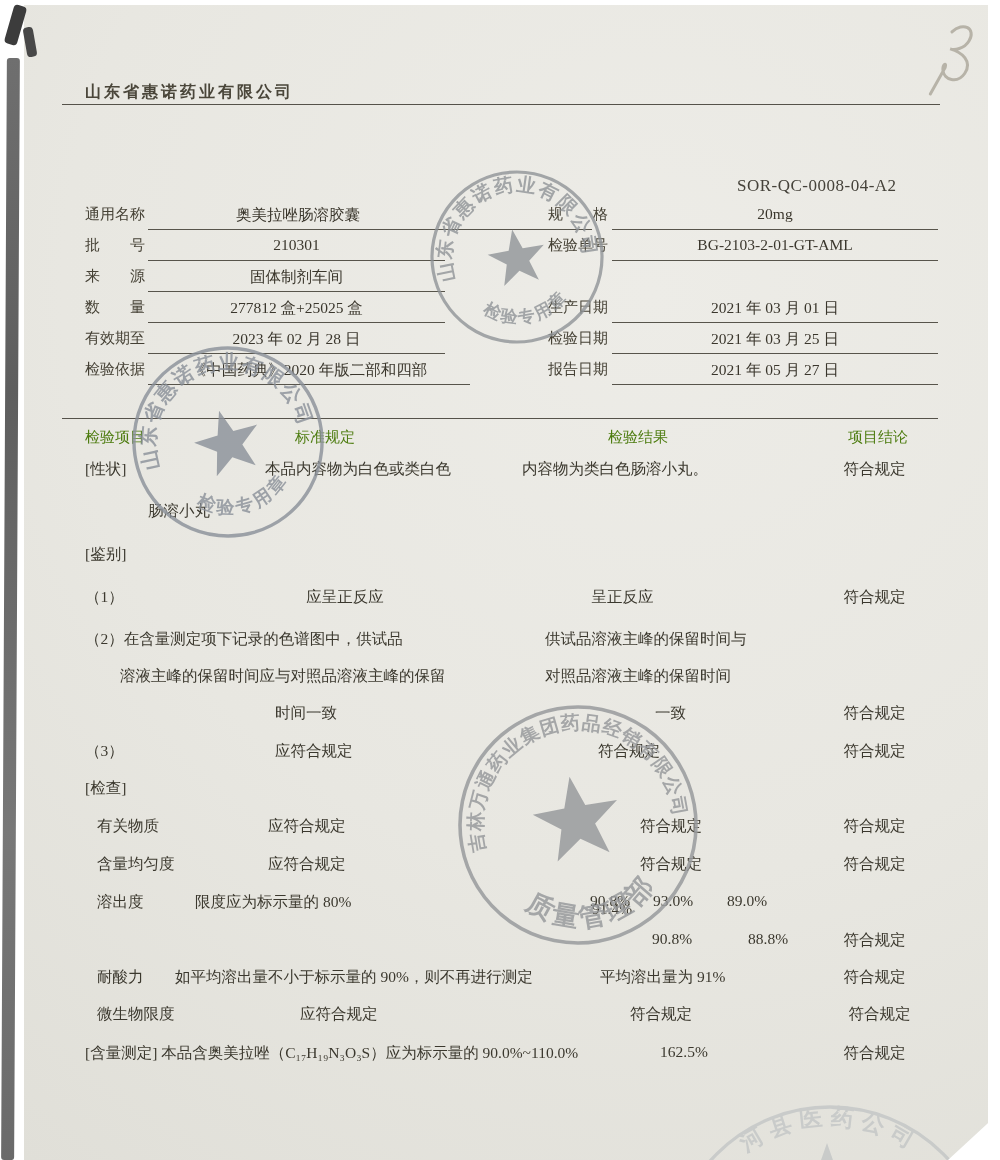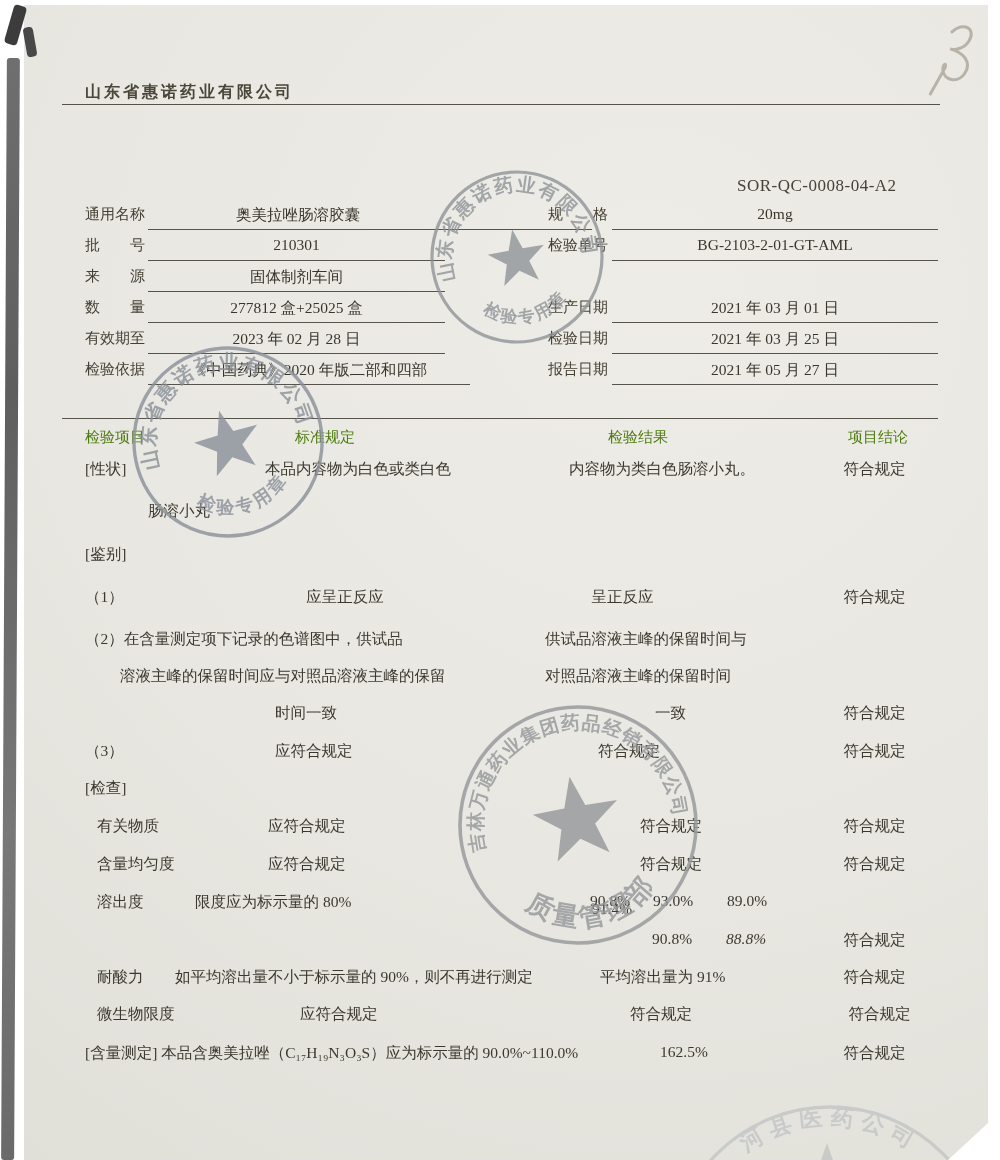--- a/index.html
+++ b/index.html
@@ -104,21 +104,21 @@
   </div>
 
   <div class="rule" style="left:62px;top:418px;width:876px;"></div>
   <div class="thead" style="left:85px">检验项目</div>
   <div class="thead" style="left:295px">标准规定</div>
   <div class="thead" style="left:608px">检验结果</div>
   <div class="thead" style="left:848px">项目结论</div>
   <div id="tbody">
       <div class="tcell" style="top: 459px; left: 85px; width: 130px;">[性状]</div>
       <div class="tcell" style="top: 459px; left: 228px; width: 260px; text-align: center;">本品内容物为白色或类白色</div>
-      <div class="tcell" style="top: 459px; left: 522px; width: 280px; text-align: center;">内容物为类白色肠溶小丸。</div>
+      <div class="tcell" style="top: 459px; left: 522px; width: 280px; text-align: left;">内容物为类白色肠溶小丸。</div>
       <div class="tcell" style="top: 459px; left: 812px; width: 125px; text-align: center;">符合规定</div>
       <div class="tcell" style="top: 501px; left: 148px; width: 200px;">肠溶小丸</div>
       <div class="tcell" style="top: 544px; left: 85px; width: 130px;">[鉴别]</div>
       <div class="tcell" style="top: 587px; left: 85px; width: 110px;">（1）</div>
       <div class="tcell" style="top: 587px; left: 225px; width: 240px; text-align: center;">应呈正反应</div>
       <div class="tcell" style="top: 587px; left: 500px; width: 245px; text-align: center;">呈正反应</div>
       <div class="tcell" style="top: 587px; left: 812px; width: 125px; text-align: center;">符合规定</div>
       <div class="tcell" style="top: 629px; left: 85px; width: 450px;">（2）在含量测定项下记录的色谱图中，供试品</div>
       <div class="tcell" style="top: 629px; left: 545px; width: 320px;">供试品溶液主峰的保留时间与</div>
       <div class="tcell" style="top: 666px; left: 120px; width: 440px;">溶液主峰的保留时间应与对照品溶液主峰的保留</div>
@@ -139,21 +139,21 @@
       <div class="tcell" style="top: 854px; left: 268px; width: 160px;">应符合规定</div>
       <div class="tcell" style="top: 854px; left: 640px; width: 130px;">符合规定</div>
       <div class="tcell" style="top: 854px; left: 812px; width: 125px; text-align: center;">符合规定</div>
       <div class="tcell" style="top: 892px; left: 97px; width: 110px;">溶出度</div>
       <div class="tcell" style="top: 892px; left: 195px; width: 270px;">限度应为标示量的 80%</div>
       <div class="tcell" style="top: 892px; left: 590px; width: 60px;">90.8%</div>
       <div class="tcell" style="top: 892px; left: 653px; width: 60px;">93.0%</div>
       <div class="tcell" style="top: 892px; left: 727px; width: 60px;">89.0%</div>
       <div class="tcell" style="top: 900px; left: 592px; width: 60px;">91.4%</div>
       <div class="tcell" style="top: 930px; left: 652px; width: 60px;">90.8%</div>
-      <div class="tcell" style="top: 930px; left: 726px; width: 60px; font-style: italic;">88.8%</div>
+      <div class="tcell" style="top: 930px; left: 748px; width: 60px;">88.8%</div>
       <div class="tcell" style="top: 930px; left: 812px; width: 125px; text-align: center;">符合规定</div>
       <div class="tcell" style="top: 967px; left: 97px; width: 100px;">耐酸力</div>
       <div class="tcell" style="top: 967px; left: 175px; width: 430px;">如平均溶出量不小于标示量的 90%，则不再进行测定</div>
       <div class="tcell" style="top: 967px; left: 600px; width: 200px;">平均溶出量为 91%</div>
       <div class="tcell" style="top: 967px; left: 812px; width: 125px; text-align: center;">符合规定</div>
       <div class="tcell" style="top: 1004px; left: 97px; width: 140px;">微生物限度</div>
       <div class="tcell" style="top: 1004px; left: 300px; width: 150px;">应符合规定</div>
       <div class="tcell" style="top: 1004px; left: 630px; width: 110px;">符合规定</div>
       <div class="tcell" style="top: 1004px; left: 812px; width: 135px; text-align: center;">符合规定</div>
       <div class="tcell" style="top: 1043px; left: 85px; width: 580px;">[含量测定] 本品含奥美拉唑（C₁₇H₁₉N₃O₃S）应为标示量的 90.0%~110.0%</div>

